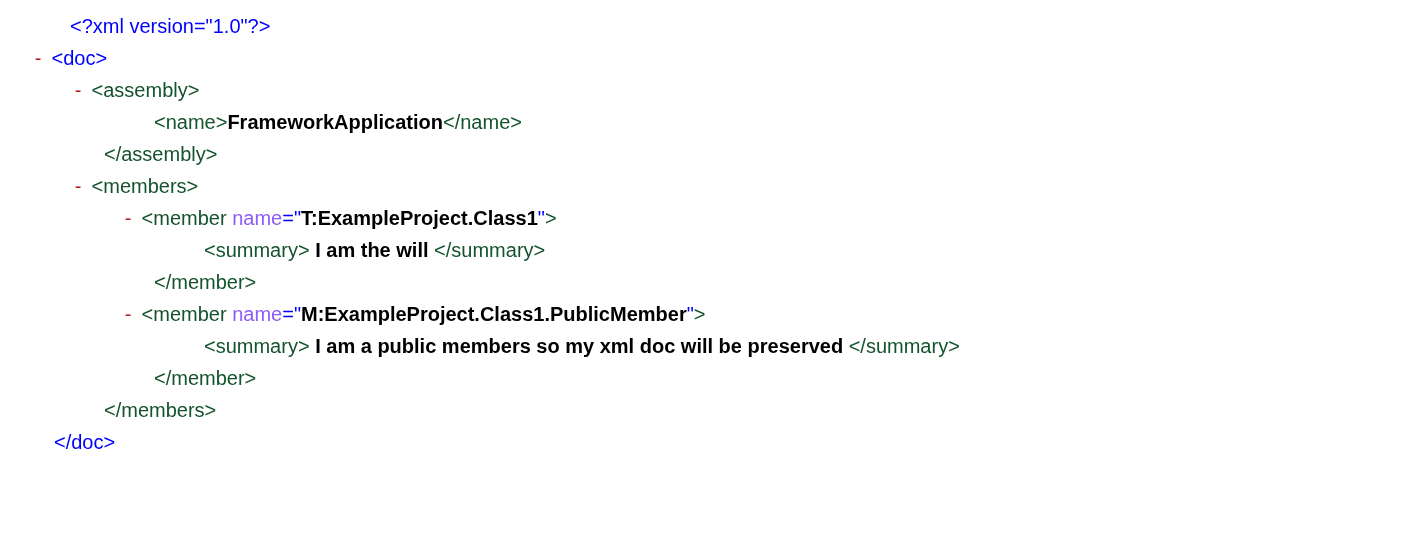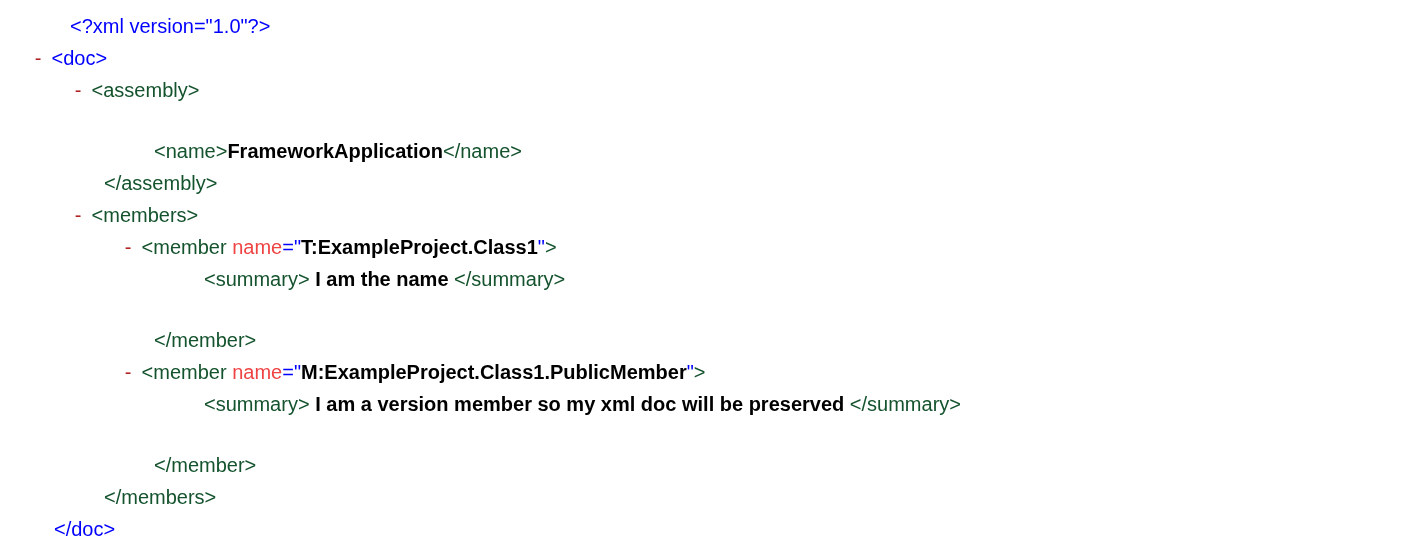--- a/index.html
+++ b/index.html
@@ -25,35 +25,35 @@
       display: inline-block;
       width: 16px;
     }
     .blue {
       color: #0000ff;
     }
     .maroon {
       color: #14532d;
     }
     .attr-name {
-      color: #ef4444;
+      color: #8b5cf6;
     }
     .bold {
       font-weight: bold;
       color: #000000;
     }
     .eq {
       color: #0000ff;
     }
     .quote {
       color: #0000ff;
     }
     .indent1 { padding-left: 24px; }
     .indent2 { padding-left: 74px; }
-    .indent3 { padding-left: 124px; margin-top: 29px; }
+    .indent3 { padding-left: 124px; }
     .indent4 { padding-left: 174px; }
   </style>
 </head>
 <body>
 
 <div class="line indent1">
   <span class="nospace"></span><span class="blue">&lt;?xml version="1.0"?&gt;</span>
 </div>
 
 <div class="line">
@@ -78,34 +78,34 @@
   <span class="nospace"></span><span class="toggle">-</span>
   <span class="maroon">&lt;members&gt;</span>
 </div>
 
 <div class="line indent2">
   <span class="nospace"></span><span class="toggle">-</span>
   <span class="maroon">&lt;member</span><span> </span><span class="attr-name">name</span><span class="eq">=</span><span class="quote">"</span><span class="bold">T:ExampleProject.Class1</span><span class="quote">"</span><span class="maroon">&gt;</span>
 </div>
 
 <div class="line indent4">
-  <span class="maroon">&lt;summary&gt;</span><span class="bold"> I am the name </span><span class="maroon">&lt;/summary&gt;</span>
+  <span class="maroon">&lt;summary&gt;</span><span class="bold"> I am the will </span><span class="maroon">&lt;/summary&gt;</span>
 </div>
 
 <div class="line indent3">
   <span class="maroon">&lt;/member&gt;</span>
 </div>
 
 <div class="line indent2">
   <span class="nospace"></span><span class="toggle">-</span>
   <span class="maroon">&lt;member</span><span> </span><span class="attr-name">name</span><span class="eq">=</span><span class="quote">"</span><span class="bold">M:ExampleProject.Class1.PublicMember</span><span class="quote">"</span><span class="maroon">&gt;</span>
 </div>
 
 <div class="line indent4">
-  <span class="maroon">&lt;summary&gt;</span><span class="bold"> I am a version member so my xml doc will be preserved </span><span class="maroon">&lt;/summary&gt;</span>
+  <span class="maroon">&lt;summary&gt;</span><span class="bold"> I am a public members so my xml doc will be preserved </span><span class="maroon">&lt;/summary&gt;</span>
 </div>
 
 <div class="line indent3">
   <span class="maroon">&lt;/member&gt;</span>
 </div>
 
 <div class="line indent2">
   <span class="maroon">&lt;/members&gt;</span>
 </div>
 

